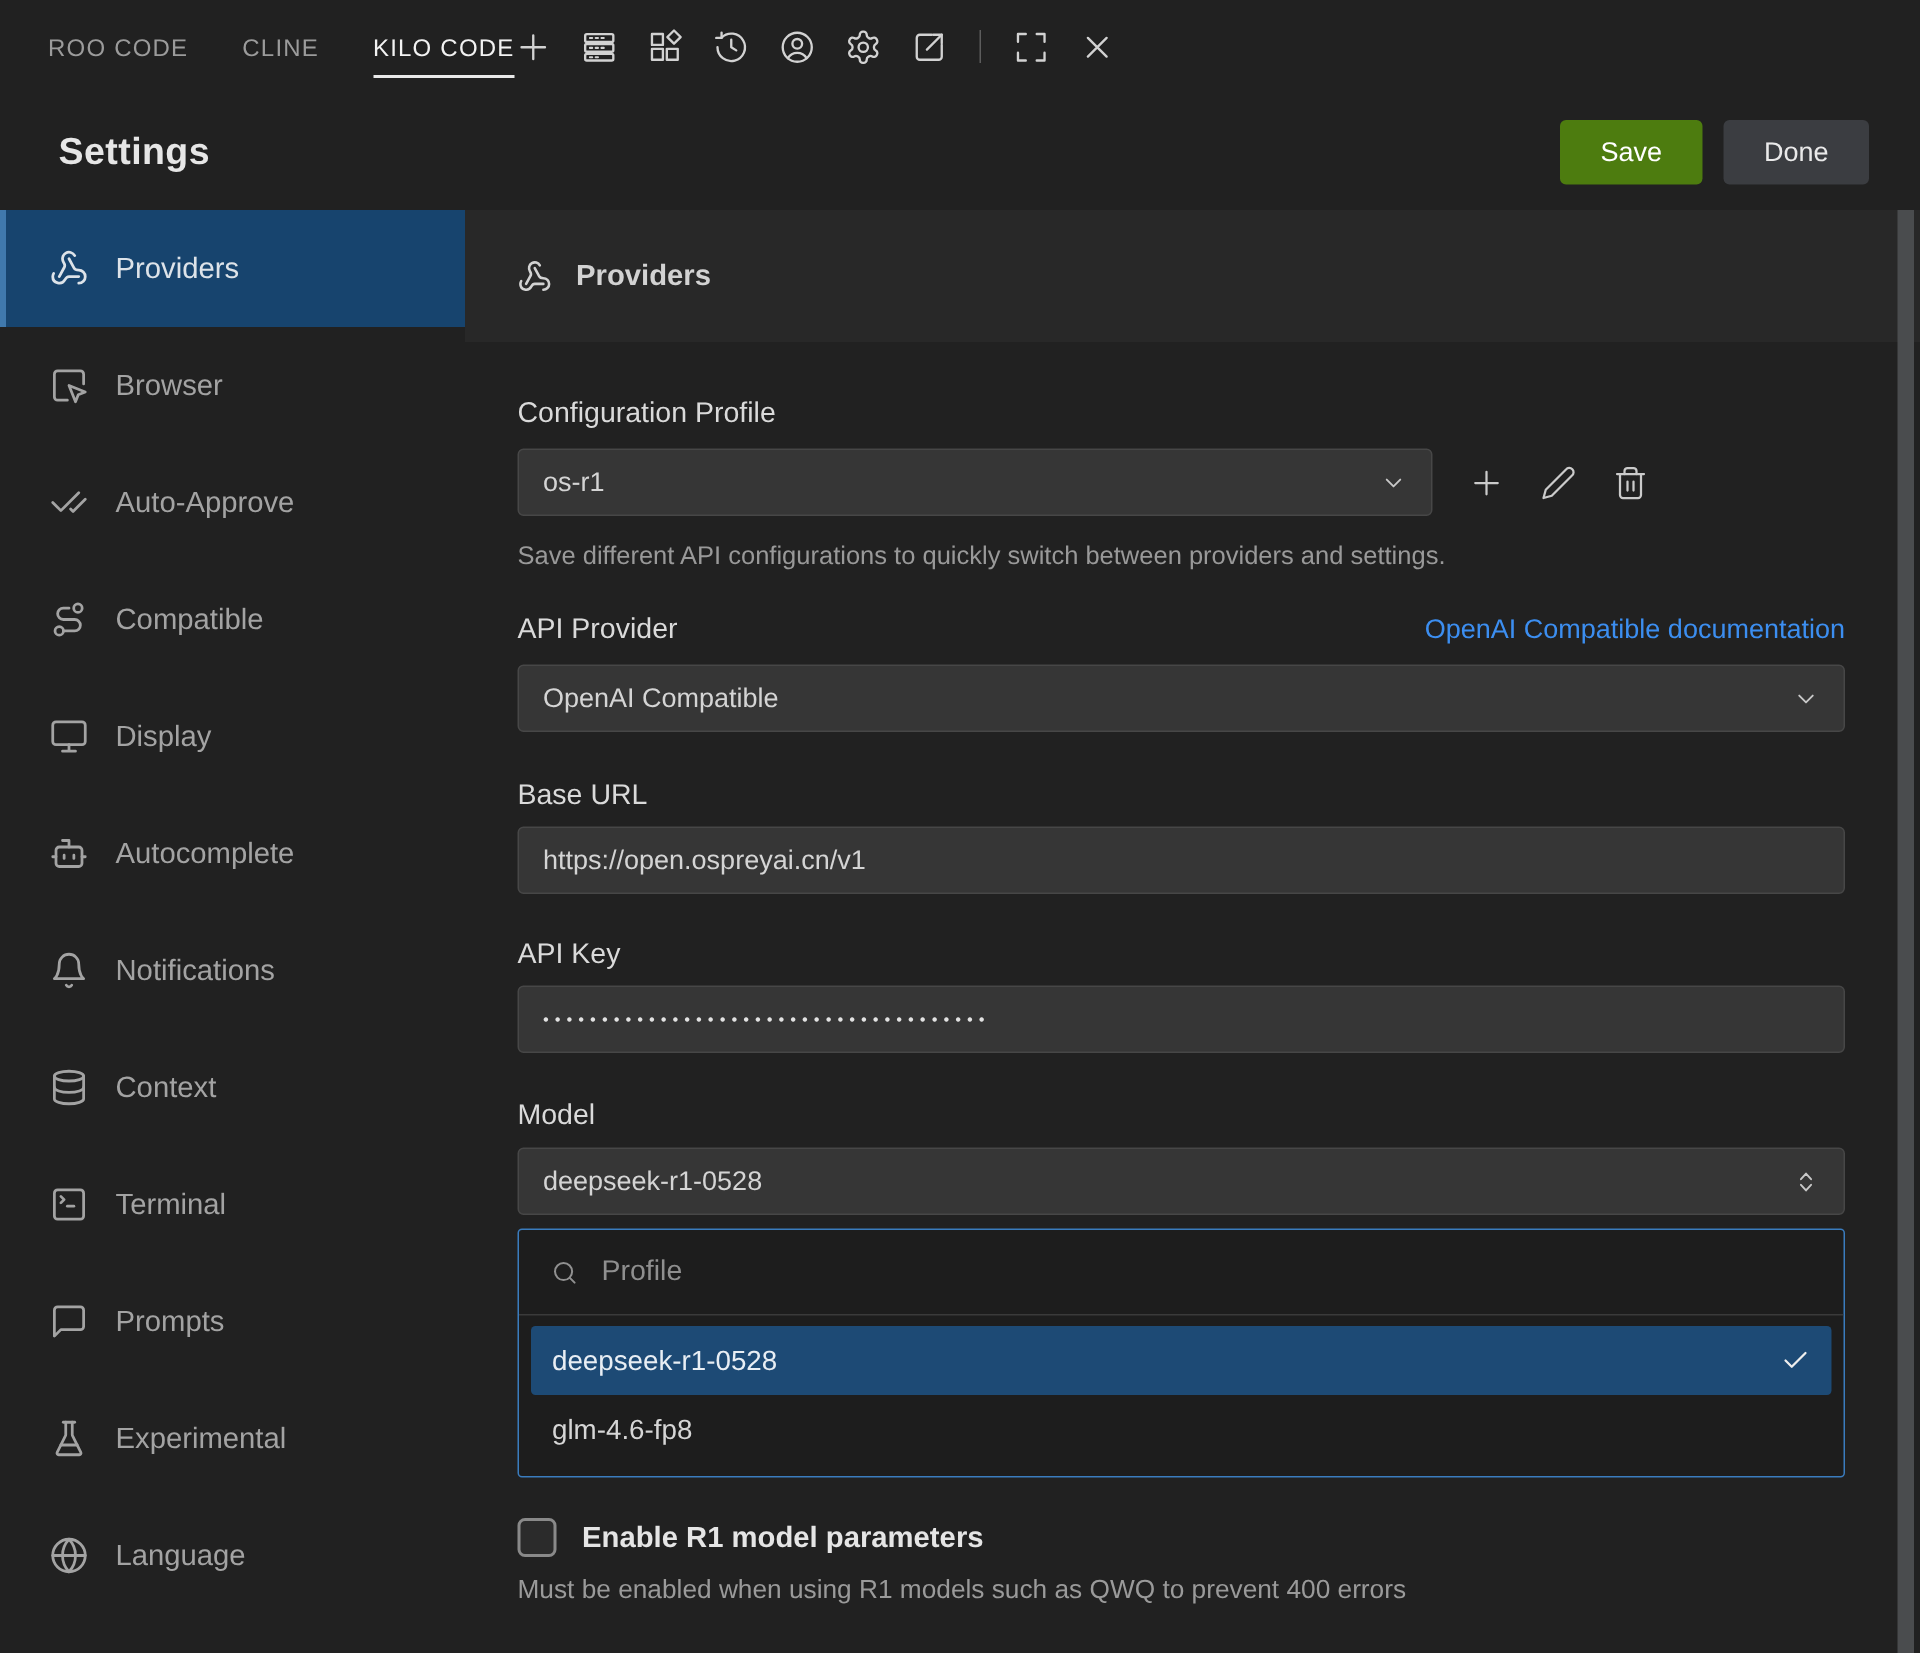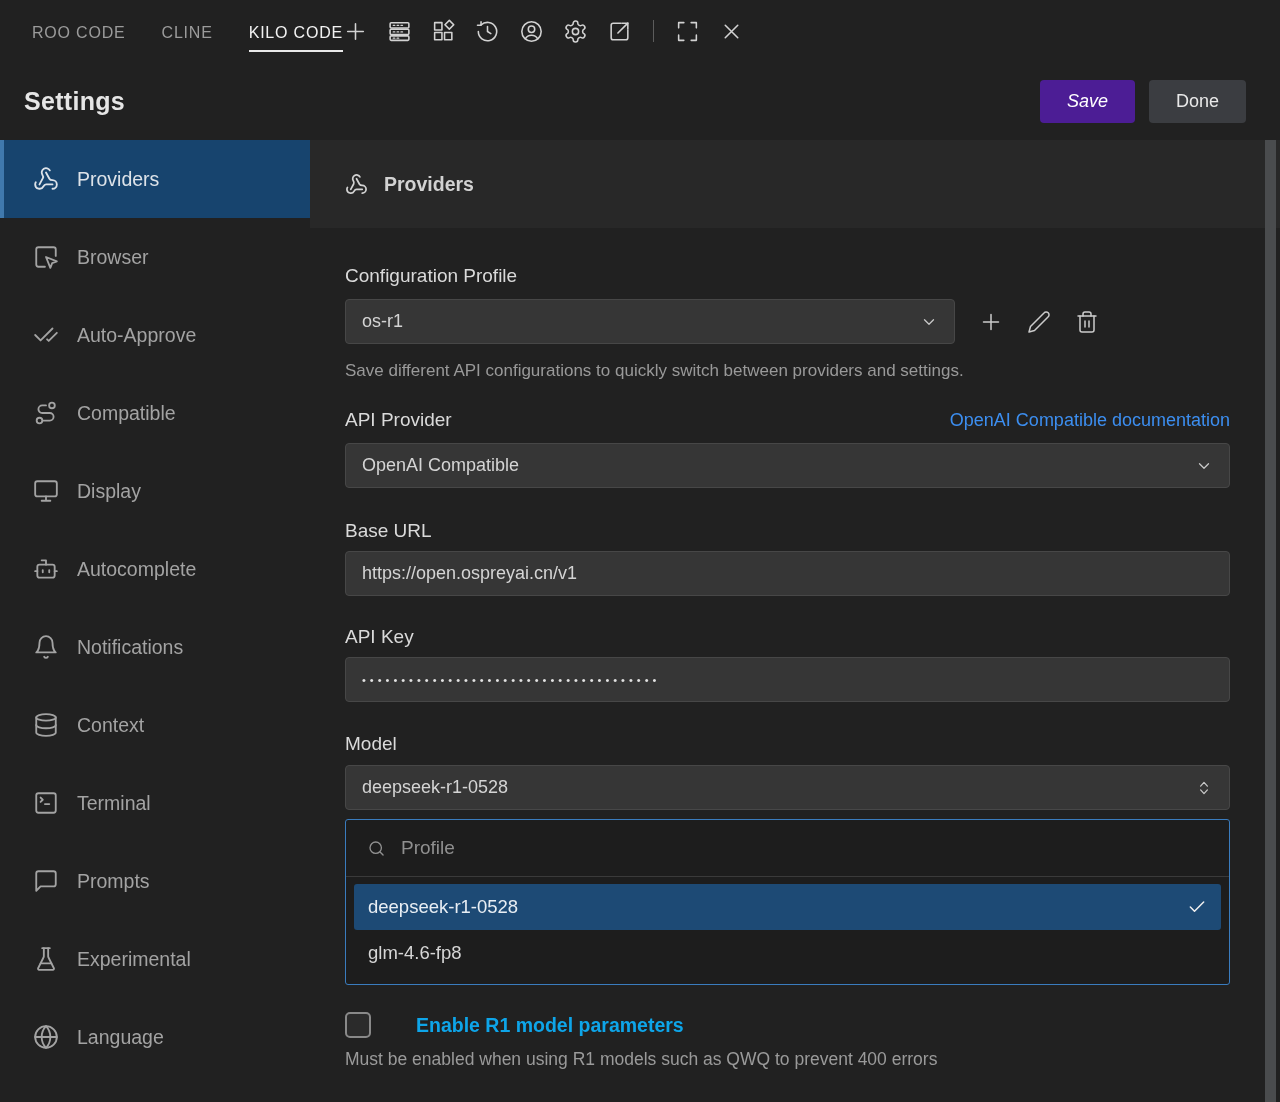--- a/index.html
+++ b/index.html
@@ -16,25 +16,25 @@
   .topbar { height:62px; display:flex; justify-content:flex-start; align-items:center; padding:0 24px 0 32px; }
   .tabs { display:flex; gap:36px; align-items:center; }
   .tab { font-size:16px; letter-spacing:.8px; color:#9b9b9b; padding:14px 0 8px; border-bottom:2px solid transparent; cursor:pointer; }
   .tab.active { color:#f2f2f2; border-bottom-color:#e9e9e9; }
   .toolbar { display:flex; align-items:center; gap:19px; color:#d2d2d2; }
   .tbtn { width:25px; height:25px; cursor:pointer; }
   .tbtn svg { width:25px; height:25px; stroke-width:1.5; }
   .tdivider { width:1px; height:22px; background:#5c5c5c; margin:0 2px; }
 
   
-  .title-row { height:78px; display:flex; justify-content:space-between; align-items:center; padding:0 34px 0 24px; }
+  .title-row { height:78px; display:flex; justify-content:space-between; align-items:center; padding:0 34px 0 39px; }
   .page-title { font-size:25px; font-weight:700; color:#e6e6e6; letter-spacing:.3px; }
   .actions { display:flex; gap:14px; }
   .btn { height:43px; border:none; border-radius:4px; font-size:18px; padding:0 27px; font-family:inherit; cursor:pointer; }
-  .btn.save { background:#4c1d95; color:#ffffff;font-style:italic; }
+  .btn.save { background:#4d7c0f; color:#ffffff; }
   .btn.done { background:#3b3d41; color:#e9e9e9; }
 
   
   .body-row { height:962px; display:flex; position:relative; }
   .sidebar { width:310px; flex:none; }
   .side-item { height:78px; display:flex; align-items:center; gap:18px; padding-left:29px; border-left:4px solid transparent; color:#a3a3a3; font-size:19.5px; cursor:pointer; }
   .side-item svg { width:26px; height:26px; flex:none; }
   .side-item.active { background:#17446e; border-left-color:#4079ad; color:#dde3e9; }
 
   .main { flex:1; display:flex; flex-direction:column; background:#212121; }
@@ -70,21 +70,21 @@
   .search-row { height:57px; display:flex; align-items:center; gap:15px; padding:0 21px; border-bottom:1px solid #3a3a3a; }
   .search-row svg { width:19px; height:19px; color:#909090; }
   .search-placeholder { font-size:19px; color:#8f8f8f; }
   .options { padding:7px 8px 0; }
   .option { height:46px; display:flex; align-items:center; justify-content:space-between; padding:0 14px; border-radius:3px; font-size:18.5px; color:#d6d6d6; cursor:pointer; }
   .option.selected { background:#1d4a75; color:#e8eef4; }
   .option svg { width:20px; height:20px; color:#eeeeee; stroke-width:1.8; }
 
   .cb-row { margin-top:27px; display:flex; align-items:center; gap:17px; }
   .checkbox { width:26px; height:26px; border:2px solid #898989; border-radius:5px; background:#2b2b2b; flex:none; cursor:pointer; }
-  .cb-label { font-size:19.5px; font-weight:600; color:#0ea5e9;margin-left:28px; }
+  .cb-label { font-size:19.5px; font-weight:600; color:#e5e5e5; }
   .cb-help { margin-top:11px; font-size:17.5px; color:#9a9a9a; }
 
   .vscrollbar { position:absolute; top:0; right:4px; width:11px; height:100%; background:#4a4c4e; }
 </style>
 </head>
 <body>
 
 <div class="topbar">
   <nav class="tabs" id="tabs">
       <div class="tab">ROO CODE</div>

